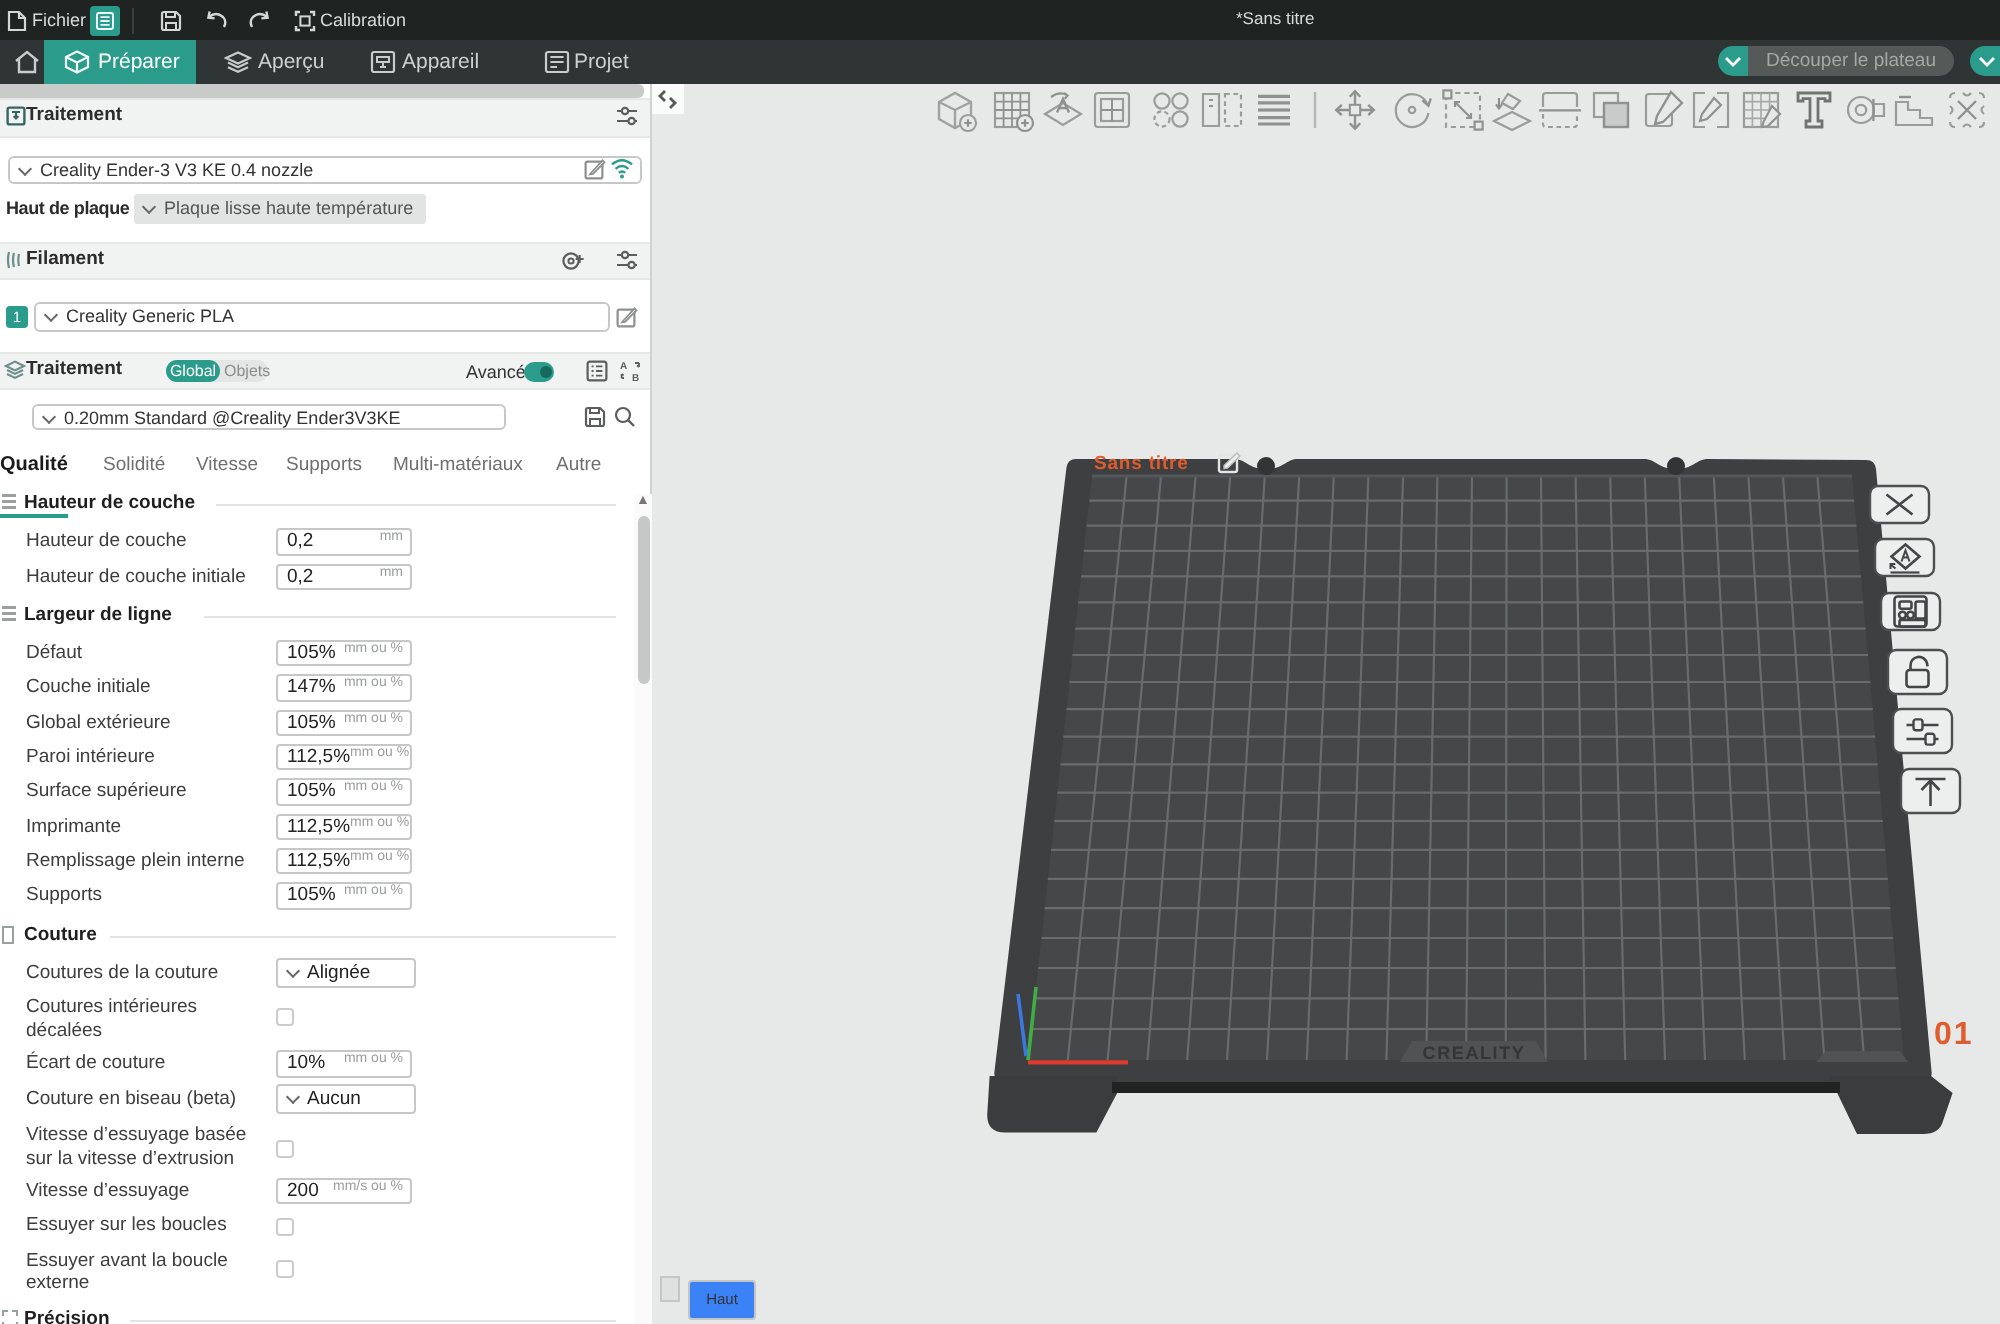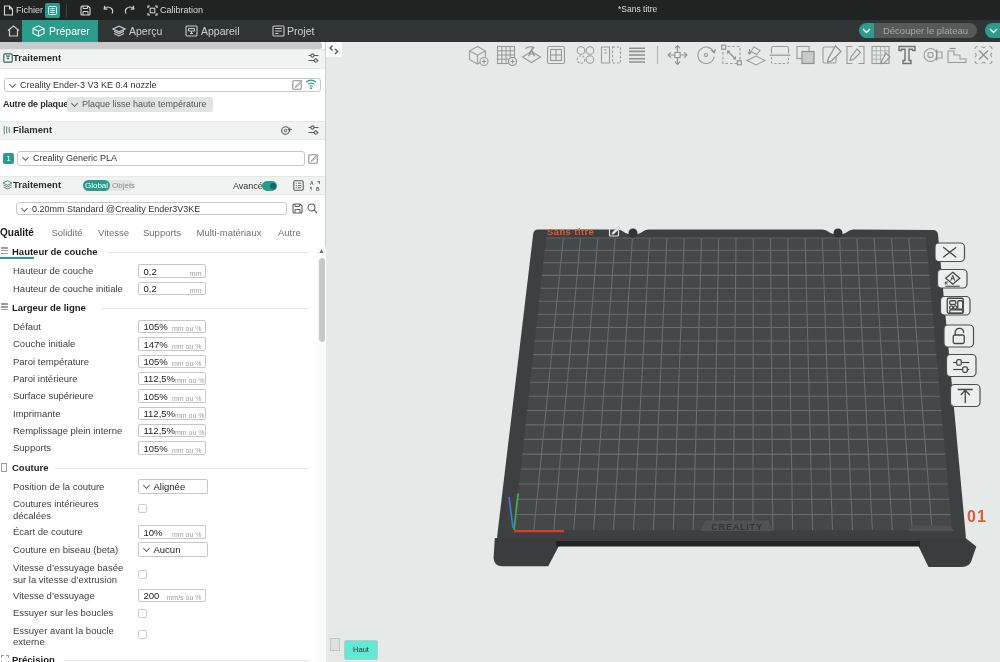--- a/index.html
+++ b/index.html
@@ -12,21 +12,21 @@
 .tabtxt{color:#ced1d0;font-size:10.5px}
 #sidebar{position:absolute;left:0;top:42px;width:326px;height:620px;background:#fff;border-right:1px solid #cfd1d0}
 .hdr{position:absolute;left:0;width:325px;background:#f1f2f2;border-top:1px solid #e6e7e7;border-bottom:1px solid #e6e7e7}
 .hdrt{position:absolute;font-size:9.5px;font-weight:700;color:#2c2c2c}
 .dd{position:absolute;background:#fff;border:1px solid #c6c8c7;border-radius:3px;font-size:9px;color:#333;display:flex;align-items:center;white-space:nowrap;overflow:hidden}
 .chev{display:inline-block;width:6px;height:6px;position:relative;margin:0 4px 0 5px;flex-shrink:0}
 .chev:before{content:"";position:absolute;left:0;top:0px;width:4px;height:4px;border-left:1px solid #666;border-bottom:1px solid #666;transform:rotate(-45deg)}
 .sect{position:absolute;font-size:9.5px;font-weight:700;color:#1f1f1f;white-space:nowrap}
 .srule{position:absolute;height:1px;background:#e2e3e3}
 .slab{position:absolute;font-size:9.5px;color:#3d3d3d;white-space:nowrap}
-.sbox{position:absolute;width:68px;height:13.5px;background:#fff;border:1px solid #c6c8c7;border-radius:2px;display:flex;align-items:flex-end;white-space:nowrap;overflow:hidden}
+.sbox{position:absolute;width:68px;height:13.5px;background:#fff;border:1px solid #c6c8c7;border-radius:2px;display:flex;align-items:flex-start;white-space:nowrap;overflow:hidden}
 .sval{font-size:9.5px;color:#222;margin-left:5px;flex:1}
 .sunit{font-size:7px;color:#9b9d9c;margin-right:3px;white-space:nowrap}
 .ssel{position:absolute;width:70px;height:15.5px;background:#fff;border:1px solid #c6c8c7;border-radius:2px;display:flex;align-items:center;white-space:nowrap;overflow:hidden}
 .sval2{font-size:9.5px;color:#222}
 .scb{position:absolute;width:9px;height:9px;border:1px solid #ccc;border-radius:2px;background:#fff}
 .secic{position:absolute;width:7px;height:9px;background:repeating-linear-gradient(180deg,#9aa09e 0 1.5px,#fff 1.5px 3px)}
 .secic2{position:absolute;width:6px;height:9px;border:1.2px solid #9aa09e}
 .secic3{position:absolute;width:8px;height:9px;border:1.2px dashed #9aa09e}
 .tmini{position:absolute;font-size:9.5px;color:#6e706f}
 </style></head>
@@ -130,21 +130,21 @@
 <div class="dd" style="left:4px;top:77.5px;width:317px;height:14.5px"><span class="chev"></span>Creality Ender-3 V3 KE 0.4 nozzle</div>
 <svg class="abs" style="left:292px;top:79px" width="11" height="11" viewBox="0 0 11 11">
       <rect x="0.8" y="1.8" width="8.4" height="8.4" rx="1" fill="none" stroke="#8d908f" stroke-width="1.1"></rect>
       <path d="M3.5 7.5 L9.3 1.2 L10.2 2.2 L4.5 8 L3 8.2 Z" fill="#fff" stroke="#8d908f" stroke-width="0.9"></path>
     </svg>
 <svg class="abs" style="left:305px;top:79px" width="12" height="11" viewBox="0 0 12 11">
       <path d="M1 3.2 Q6 -1 11 3.2 M2.8 5.4 Q6 2.7 9.2 5.4 M4.4 7.4 Q6 6.1 7.6 7.4" fill="none" stroke="#2b9c8c" stroke-width="1.2"></path>
       <circle cx="6" cy="9.3" r="1" fill="#2b9c8c"></circle>
     </svg>
 
-<div class="abs" style="left:3px;top:99px;font-size:9px;letter-spacing:-0.2px;font-weight:700;color:#2c2c2c">Autre de plaque</div>
+<div class="abs" style="left:3px;top:99px;font-size:9px;letter-spacing:-0.2px;font-weight:700;color:#2c2c2c">Haut de plaque</div>
 <div class="abs" style="left:67px;top:96.5px;width:146px;height:15.5px;background:#e2e3e3;border-radius:2px;display:flex;align-items:center;font-size:9px;color:#555;white-space:nowrap;overflow:hidden"><span class="chev"></span>Plaque lisse haute température</div>
 
 <div class="hdr" style="top:121px;height:19px"></div>
 <svg class="abs" style="left:3px;top:125px" width="10" height="10" viewBox="0 0 10 10">
       <path d="M1.5 1 Q0.5 5 1.5 9 M4 1.5 Q3 5 4 8.5 M6.5 2 Q5.8 5 6.5 8" fill="none" stroke="#6b8e88" stroke-width="1.1"></path>
     </svg>
 <div class="hdrt" style="left:13px;top:124px">Filament</div>
 <svg class="abs" style="left:281px;top:125px" width="12" height="11" viewBox="0 0 12 11">
       <circle cx="4.5" cy="5.5" r="3.8" fill="none" stroke="#5b5e5d" stroke-width="1.1"></circle>
       <circle cx="4.5" cy="5.5" r="1.3" fill="none" stroke="#5b5e5d" stroke-width="1"></circle>
@@ -179,21 +179,21 @@
       <rect x="0.8" y="0.8" width="9.4" height="9.4" rx="1.2" fill="none" stroke="#5b5e5d" stroke-width="1.1"></rect>
       <path d="M2.8 3.2 H3.8 M5 3.2 H8.2 M2.8 5.5 H3.8 M5 5.5 H8.2 M2.8 7.8 H3.8 M5 7.8 H8.2" stroke="#5b5e5d" stroke-width="0.9"></path>
     </svg>
 <svg class="abs" style="left:310px;top:180px" width="11" height="11" viewBox="0 0 11 11">
       <text x="0" y="4.5" font-size="5" fill="#5b5e5d" font-weight="bold">A</text>
       <text x="6" y="10.5" font-size="5" fill="#5b5e5d" font-weight="bold">B</text>
       <path d="M7.5 1.5 H9.5 M9.5 1.5 V3.5 M2 9 H0.8 M0.8 9 V7" stroke="#5b5e5d" stroke-width="0.9" fill="none"></path>
       <path d="M9.5 3.5 L8.5 2.8 M0.8 7 L1.8 7.7" stroke="#5b5e5d" stroke-width="0.9"></path>
     </svg>
 
-<div class="dd" style="left:16px;top:202px;width:271px;height:13px"><span class="chev"></span>0.20mm Standard @Creality Ender3V3KE</div>
+<div class="dd" style="left:16px;top:202px;width:237px;height:13px"><span class="chev"></span>0.20mm Standard @Creality Ender3V3KE</div>
 <svg class="abs" style="left:292px;top:203px" width="11" height="11" viewBox="0 0 11 11">
       <path d="M1 2 Q1 1 2 1 H8 L10 3 V9 Q10 10 9 10 H2 Q1 10 1 9 Z" fill="none" stroke="#5b5e5d" stroke-width="1.1"></path>
       <path d="M3 1 V3.5 H7.5 V1 M3 10 V6.5 H8 V10" fill="none" stroke="#5b5e5d" stroke-width="1"></path>
     </svg>
 <svg class="abs" style="left:307px;top:203px" width="11" height="11" viewBox="0 0 11 11">
       <circle cx="4.5" cy="4.5" r="3.5" fill="none" stroke="#5b5e5d" stroke-width="1.1"></circle>
       <path d="M7.2 7.2 L10 10" stroke="#5b5e5d" stroke-width="1.2"></path>
     </svg>
 
 <div class="abs" style="left:0;top:226.5px;font-size:10px;font-weight:700;color:#1a1a1a;padding-bottom:19px;border-bottom:2px solid #2b9c8c">Qualité</div>
@@ -222,21 +222,21 @@
     <div class="slab" style="left:13px;top:320.5px">Défaut</div>
     <div class="sbox" style="left:137.5px;top:319.5px">
       <span class="sval">105%</span>
       <span class="sunit">mm ou %</span>
     </div>
     <div class="slab" style="left:13px;top:338px">Couche initiale</div>
     <div class="sbox" style="left:137.5px;top:337px">
       <span class="sval">147%</span>
       <span class="sunit">mm ou %</span>
     </div>
-    <div class="slab" style="left:13px;top:355.5px">Paroi température</div>
+    <div class="slab" style="left:13px;top:355.5px">Global extérieure</div>
     <div class="sbox" style="left:137.5px;top:354.5px">
       <span class="sval">105%</span>
       <span class="sunit">mm ou %</span>
     </div>
     <div class="slab" style="left:13px;top:372.5px">Paroi intérieure</div>
     <div class="sbox" style="left:137.5px;top:371.5px">
       <span class="sval">112,5%</span>
       <span class="sunit">mm ou %</span>
     </div>
     <div class="slab" style="left:13px;top:390px">Surface supérieure</div>
@@ -255,21 +255,21 @@
       <span class="sunit">mm ou %</span>
     </div>
     <div class="slab" style="left:13px;top:442px">Supports</div>
     <div class="sbox" style="left:137.5px;top:441px">
       <span class="sval">105%</span>
       <span class="sunit">mm ou %</span>
     </div>
     <div class="secic2" style="left:1px;top:462.5px"></div>
     <div class="sect" style="left:12px;top:461.5px">Couture</div>
     <div class="srule" style="left:55px;top:467.5px;width:253px"></div>
-    <div class="slab" style="left:13px;top:480.5px">Position de la couture</div>
+    <div class="slab" style="left:13px;top:480.5px">Coutures de la couture</div>
     <div class="ssel" style="left:137.5px;top:478.5px">
       <span class="chev"></span>
       <span class="sval2">Alignée</span>
     </div>
     <div class="slab" style="left:13px;top:498.0px">Coutures intérieures</div>
     <div class="slab" style="left:13px;top:509.5px">décalées</div>
     <div class="scb" style="left:137.5px;top:504px"></div>
     <div class="slab" style="left:13px;top:526px">Écart de couture</div>
     <div class="sbox" style="left:137.5px;top:525px">
       <span class="sval">10%</span>
@@ -510,13 +510,13 @@
 <text x="967" y="522" font-size="16" font-weight="700" fill="#e05c2e" letter-spacing="1" font-family="Liberation Sans,sans-serif">01</text>
 </svg>
 
 <div class="abs" style="left:326px;top:42px;width:16px;height:15px;background:#fafbfb"></div>
 <svg class="abs" style="left:328px;top:44px" width="12" height="12" viewBox="0 0 12 12">
       <path d="M4.5 1.5 L2 4 L4.5 6.5" fill="none" stroke="#555857" stroke-width="1.4"></path>
       <path d="M7 5 L9.5 7.5 L7 10" fill="none" stroke="#555857" stroke-width="1.4"></path>
     </svg>
 
 <div class="abs" style="left:330px;top:638px;width:10px;height:13px;background:#dfe0e0;border:1px solid #c4c5c5"></div>
-<div class="abs" style="left:344px;top:640px;width:34px;height:20px;background:#5eead4;border:1px solid #c4c5c5;border-radius:2px;font-size:7.5px;color:#333;text-align:center;line-height:17px">Haut</div>
+<div class="abs" style="left:344px;top:640px;width:34px;height:20px;background:#3b82f6;border:1px solid #c4c5c5;border-radius:2px;font-size:7.5px;color:#333;text-align:center;line-height:17px">Haut</div>
 </div>
 </body></html>

